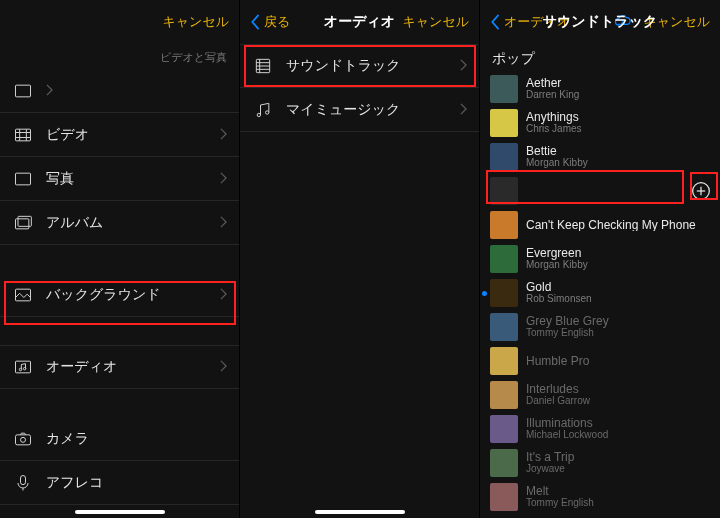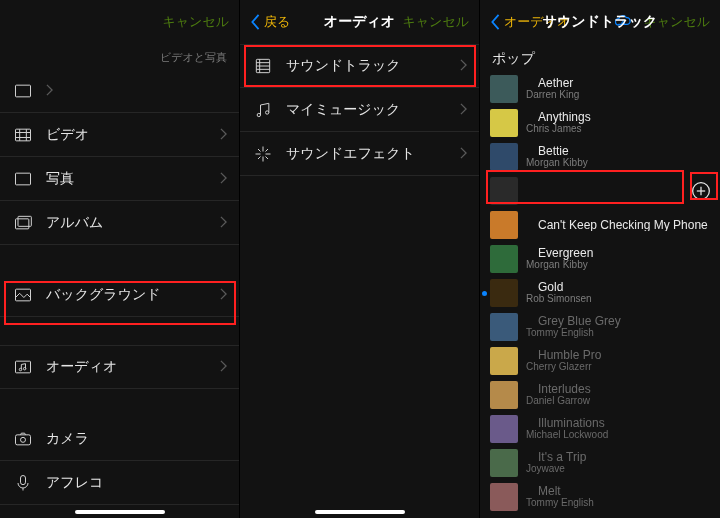--- a/index.html
+++ b/index.html
@@ -4,37 +4,37 @@
 <style>
   * { margin: 0; padding: 0; box-sizing: border-box; font-family: -apple-system, "Helvetica Neue", sans-serif; }
   html, body { background: #fff; }
   .stage { width: 720px; height: 518px; background: #000; position: relative; display: flex; }
   .screen { width: 240px; height: 518px; background: #121212; position: relative; overflow: hidden; border-right: 1px solid #000; }
   .screen:last-child { border-right: none; }
   .navbar { height: 44px; display: flex; align-items: center; justify-content: space-between; padding: 0 10px; position: relative; }
   .nav-left { display: flex; align-items: center; gap: 4px; color: #eab308; font-size: 13px; }
   .nav-left svg { width: 10px; height: 16px; }
   .nav-title { position: absolute; left: 50%; transform: translateX(-50%); color: #fff; font-size: 14px; font-weight: 600; white-space: nowrap; }
-  .nav-right { display: flex; align-items: center; gap: 10px; color: #4d7c0f; font-size: 13px; }
+  .nav-right { display: flex; align-items: center; gap: 10px; color: #eab308; font-size: 13px; }
   .nav-right svg { width: 20px; height: 16px; }
   .section-header { color: #7a7a7a; font-size: 11px; padding: 6px 12px 4px; text-align: right; }
   .row { height: 44px; display: flex; align-items: center; padding: 0 12px; border-bottom: 1px solid #262626; position: relative; }
   .row .icon { width: 22px; height: 22px; margin-right: 12px; display: flex; align-items: center; justify-content: center; }
   .row .icon svg { width: 20px; height: 20px; stroke: #d0d0d0; fill: none; stroke-width: 1.2; }
   .row .label { color: #e6e6e6; font-size: 14px; flex: 1; text-align: left; }
   .row .chev { color: #5a5a5a; }
   .row .chev svg { width: 7px; height: 12px; }
   .group-gap { height: 28px; }
   .hl-red { border: 2px solid #ff2020; position: absolute; pointer-events: none; z-index: 50; }
   .home-ind { position: absolute; bottom: 4px; left: 50%; transform: translateX(-50%); width: 90px; height: 4px; border-radius: 3px; background: #fff; }
   .grp-title { color: #e6e6e6; font-size: 14px; padding: 6px 12px 4px; font-family: Liberation Mono, monospace; }
   .track { height: 34px; display: flex; align-items: center; padding: 0 8px 0 10px; gap: 8px; position: relative; }
   .track .art { width: 28px; height: 28px; border-radius: 2px; flex: none; }
   .track .meta { flex: 1; min-width: 0; display: flex; flex-direction: column; justify-content: center; line-height: 1.05; text-align: left; }
-  .track .t-title { font-size: 12px; color: #eaeaea; white-space: nowrap; overflow: hidden; text-overflow: ellipsis; margin-left: 12px; }
+  .track .t-title { font-size: 12px; color: #eaeaea; white-space: nowrap; overflow: hidden; text-overflow: ellipsis; }
   .track .t-artist { font-size: 10px; color: #7d7d7d; white-space: nowrap; overflow: hidden; text-overflow: ellipsis; }
   .track.locked .t-title, .track.locked .t-artist { color: #6a6a6a; }
   .add-btn { width: 22px; height: 22px; display: flex; align-items: center; justify-content: center; }
   .add-btn svg { width: 20px; height: 20px; }
   .playdot { position: absolute; left: 2px; width: 5px; height: 5px; border-radius: 50%; background: #0a84ff; }
 </style>
 </head>
 <body>
 <div class="stage">
 
@@ -185,31 +185,20 @@
 
   <div class="row">
     <span class="icon">
           <svg viewBox="0 0 24 24">
             <path d="M9 18V6l10-2v11"></path>
             <circle cx="7" cy="18" r="2"></circle>
             <circle cx="17" cy="15" r="2"></circle>
           </svg>
         </span>
     <span class="label">マイミュージック</span>
-    <span class="chev"><svg viewBox="0 0 8 14">
-            <path d="M1 1l6 6-6 6" stroke="#5a5a5a" fill="none" stroke-width="1.5"></path>
-          </svg></span>
-  </div>
-  <div class="row">
-    <span class="icon">
-          <svg viewBox="0 0 24 24">
-            <path d="M12 3v6M12 15v6M3 12h6M15 12h6M6 6l3 3M15 15l3 3M6 18l3-3M15 9l3-3"></path>
-          </svg>
-        </span>
-    <span class="label">サウンドエフェクト</span>
     <span class="chev"><svg viewBox="0 0 8 14">
             <path d="M1 1l6 6-6 6" stroke="#5a5a5a" fill="none" stroke-width="1.5"></path>
           </svg></span>
   </div>
 
   <div class="home-ind"></div>
 </div>
 
 <div class="screen">
   <div class="navbar">
@@ -290,21 +279,20 @@
           <span class="art" style="background: rgb(58, 90, 122);"></span>
           <span class="meta">
             <span class="t-title">Grey Blue Grey</span>
             <span class="t-artist">Tommy English</span>
           </span>
         </div>
         <div class="track locked">
           <span class="art" style="background: rgb(202, 168, 74);"></span>
           <span class="meta">
             <span class="t-title">Humble Pro</span>
-            <span class="t-artist">Cherry Glazerr</span>
           </span>
         </div>
         <div class="track locked">
           <span class="art" style="background: rgb(181, 138, 74);"></span>
           <span class="meta">
             <span class="t-title">Interludes</span>
             <span class="t-artist">Daniel Garrow</span>
           </span>
         </div>
         <div class="track locked">

